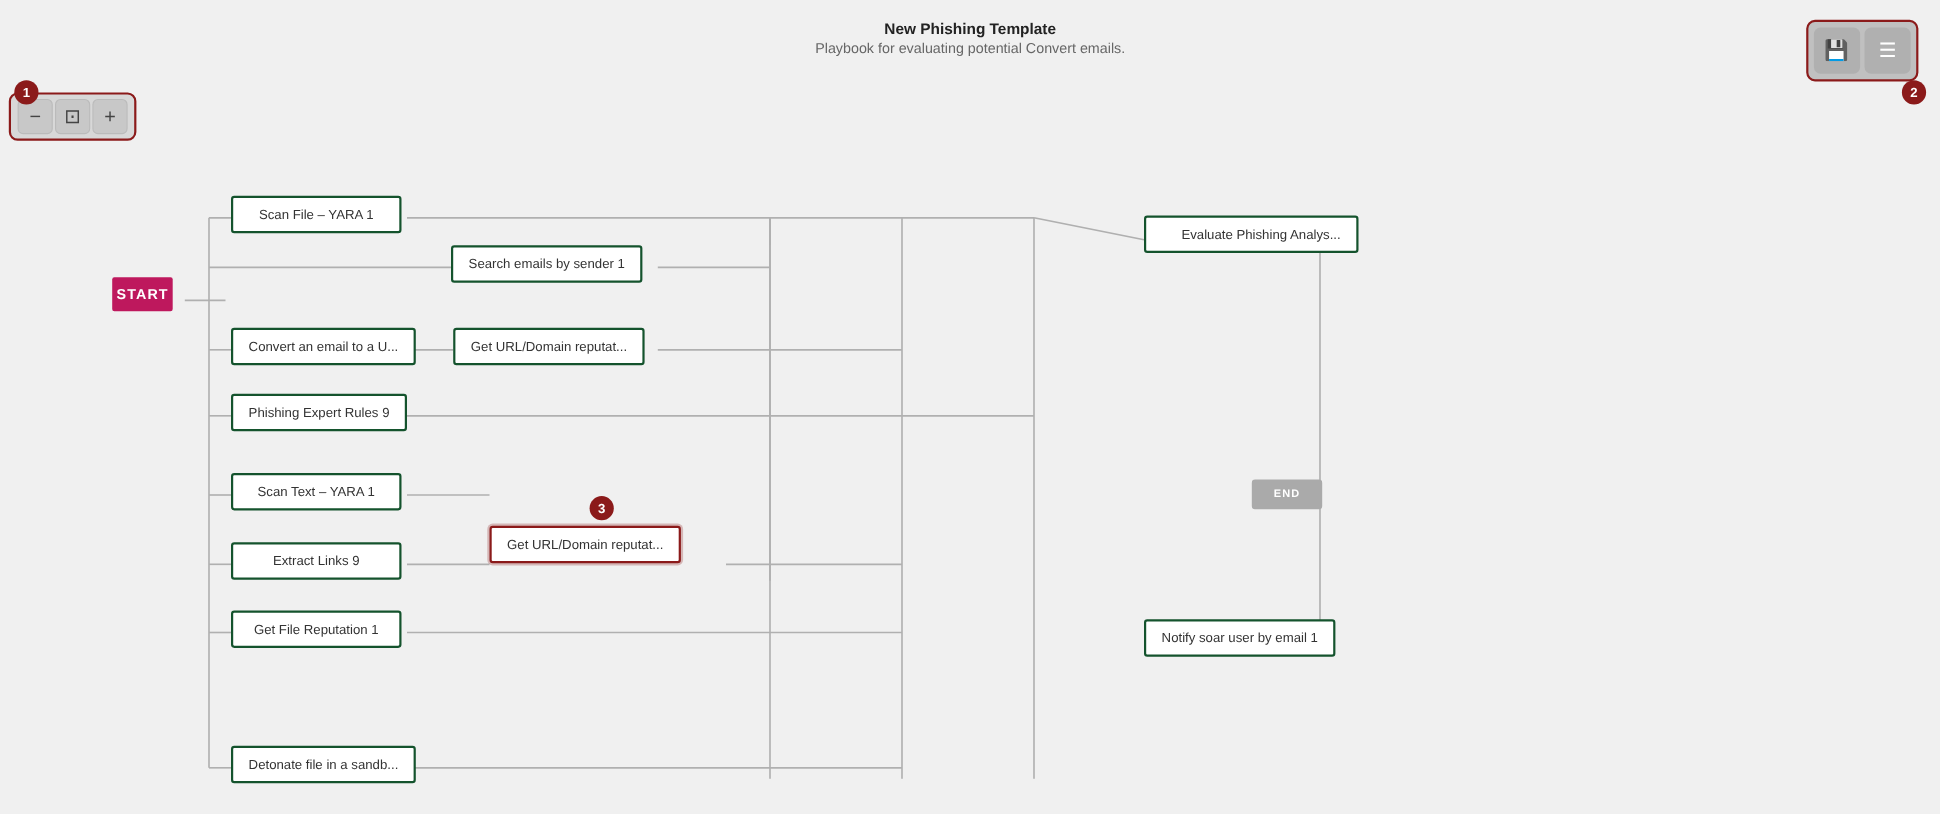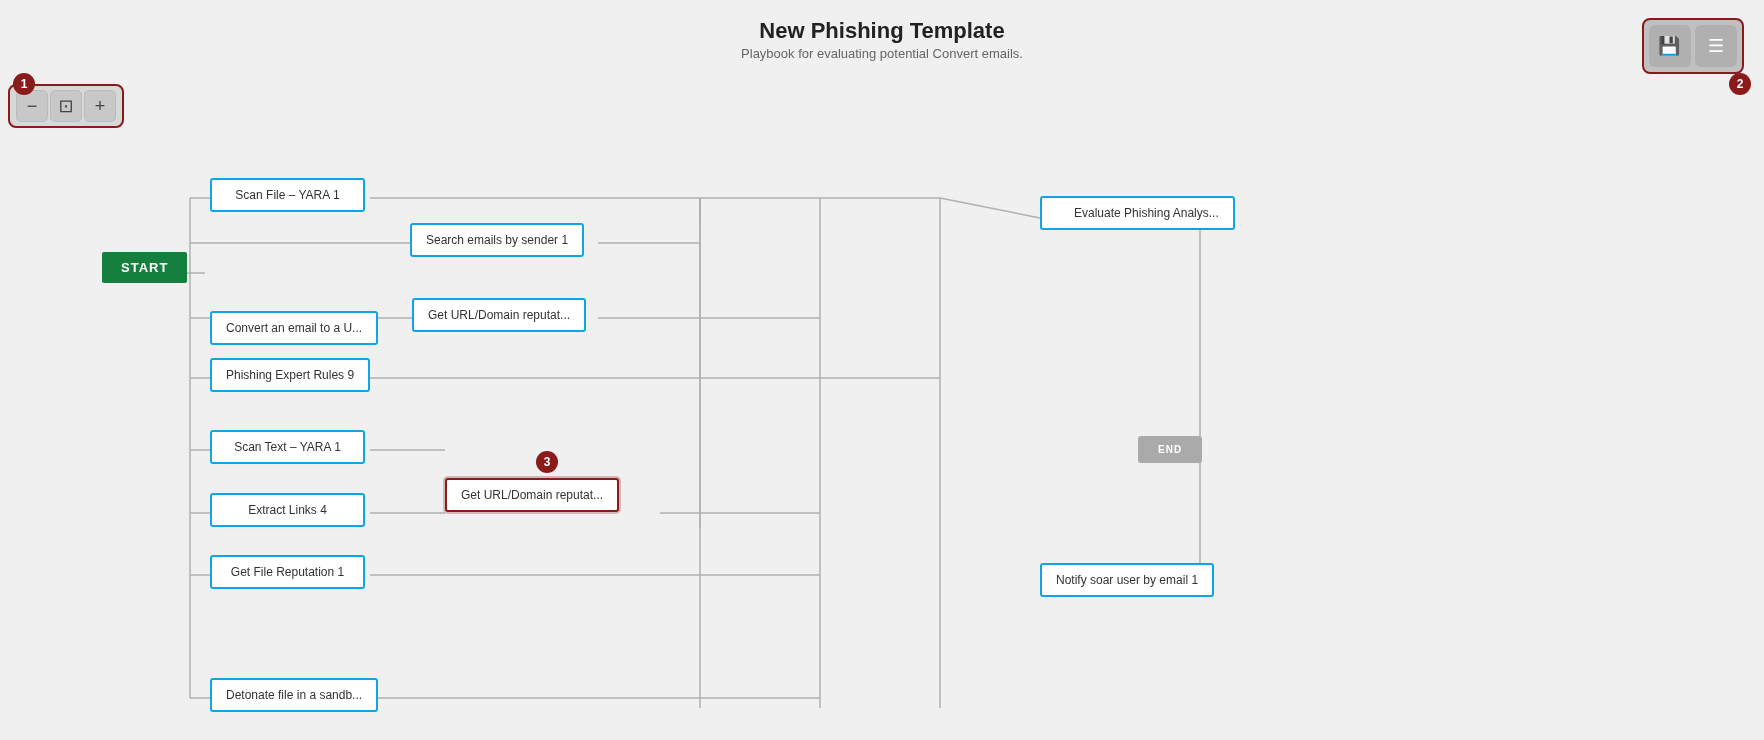--- a/index.html
+++ b/index.html
@@ -10,21 +10,21 @@
       height: 740px;
       overflow: hidden;
       position: relative;
     }
 
     .header {
       text-align: center;
       padding: 18px 0 6px 0;
     }
     .header-title {
-      font-size: 22px;
+      font-size: 14px;
       font-weight: bold;
       color: #222;
     }
     .header-subtitle {
       font-size: 13px;
       color: #666;
       margin-top: 2px;
     }
 
     .top-right-buttons {
@@ -101,46 +101,46 @@
       top: 78px;
       left: 0;
       right: 0;
       bottom: 0;
     }
 
     .start-node {
       position: absolute;
       left: 102px;
       top: 174px;
-      background: #15803d;
+      background: #be185d;
       color: white;
       font-weight: bold;
       font-size: 13px;
-      padding: 8px 19px;
+      padding: 8px 4px;
       border-radius: 2px;
       letter-spacing: 1px;
     }
 
     .end-node {
       position: absolute;
       left: 1138px;
       top: 358px;
       background: #aaa;
       color: white;
       font-weight: bold;
       font-size: 10px;
       padding: 8px 20px;
       border-radius: 3px;
       letter-spacing: 1px;
     }
 
     .flow-node {
       position: absolute;
       background: white;
-      border: 2px solid #0ea5e9;
+      border: 2px solid #14532d;
       border-radius: 3px;
       padding: 8px 14px;
       font-size: 12px;
       color: #333;
       white-space: nowrap;
       min-width: 155px;
       text-align: center;
     }
 
     .flow-node.highlighted {
@@ -244,31 +244,31 @@
     <line x1="1200" y1="370" x2="1165" y2="375" stroke="#b0b0b0" stroke-width="1.5"></line>
     <line x1="1200" y1="505" x2="1165" y2="505" stroke="#b0b0b0" stroke-width="1.5"></line>
   </svg>
 
   <div class="start-node">START</div>
 
   <div class="flow-node" style="left:210px; top:100px;">Scan File – YARA 1</div>
 
   <div class="flow-node" style="left:410px; top:145px;">Search emails by sender 1</div>
 
-  <div class="flow-node" style="left:210px; top:220px;margin-top:13px;">Convert an email to a U...</div>
+  <div class="flow-node" style="left:210px; top:220px;">Convert an email to a U...</div>
 
   <div class="flow-node" style="left:412px; top:220px;">Get URL/Domain reputat...</div>
 
   <div class="flow-node" style="left:210px; top:280px;">Phishing Expert Rules 9</div>
 
   <div class="flow-node" style="left:210px; top:352px;">Scan Text – YARA 1</div>
 
   <div class="flow-node highlighted" style="left:445px; top:400px;">Get URL/Domain reputat...</div>
 
-  <div class="flow-node" style="left:210px; top:415px;">Extract Links 4</div>
+  <div class="flow-node" style="left:210px; top:415px;">Extract Links 9</div>
 
   <div class="flow-node" style="left:210px; top:477px;">Get File Reputation 1</div>
 
   <div class="flow-node" style="left:1040px; top:118px;padding-left:32px;">Evaluate Phishing Analys...</div>
 
   <div class="flow-node" style="left:210px; top:600px;">Detonate file in a sandb...</div>
 
   <div class="flow-node" style="left:1040px; top:485px;text-align:right;">Notify soar user by email 1</div>
 
   <div class="end-node">END</div>

